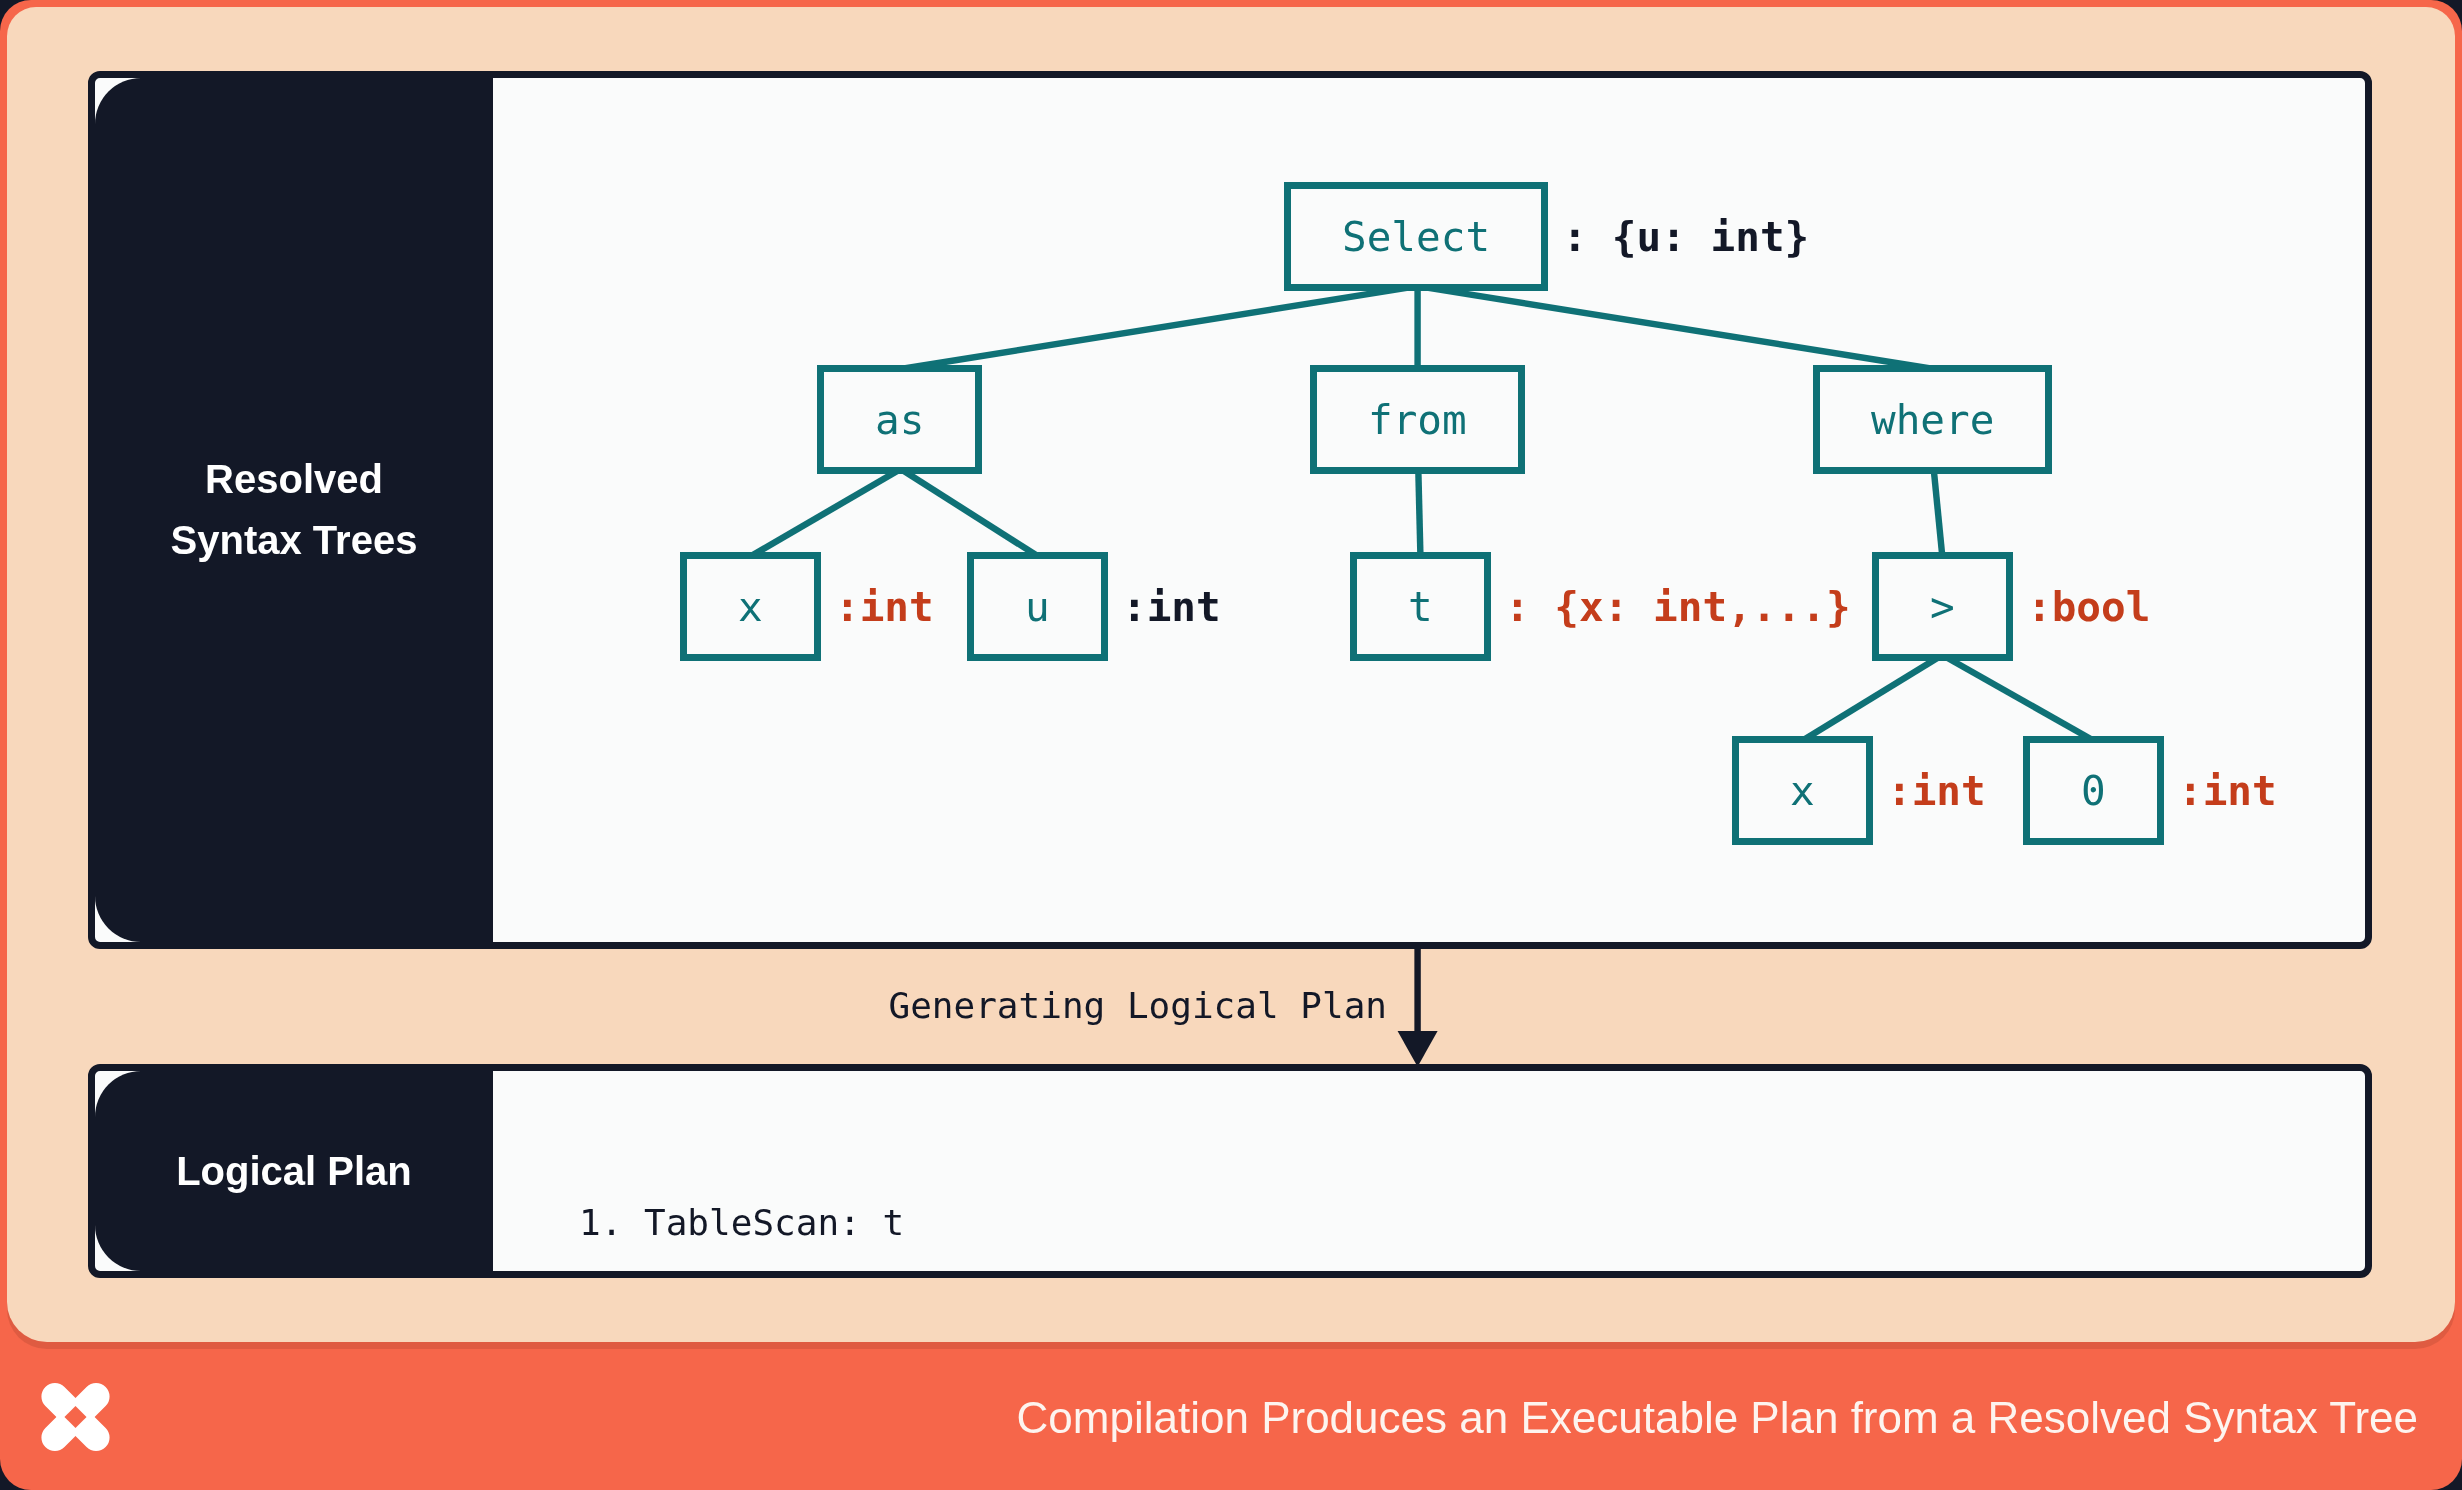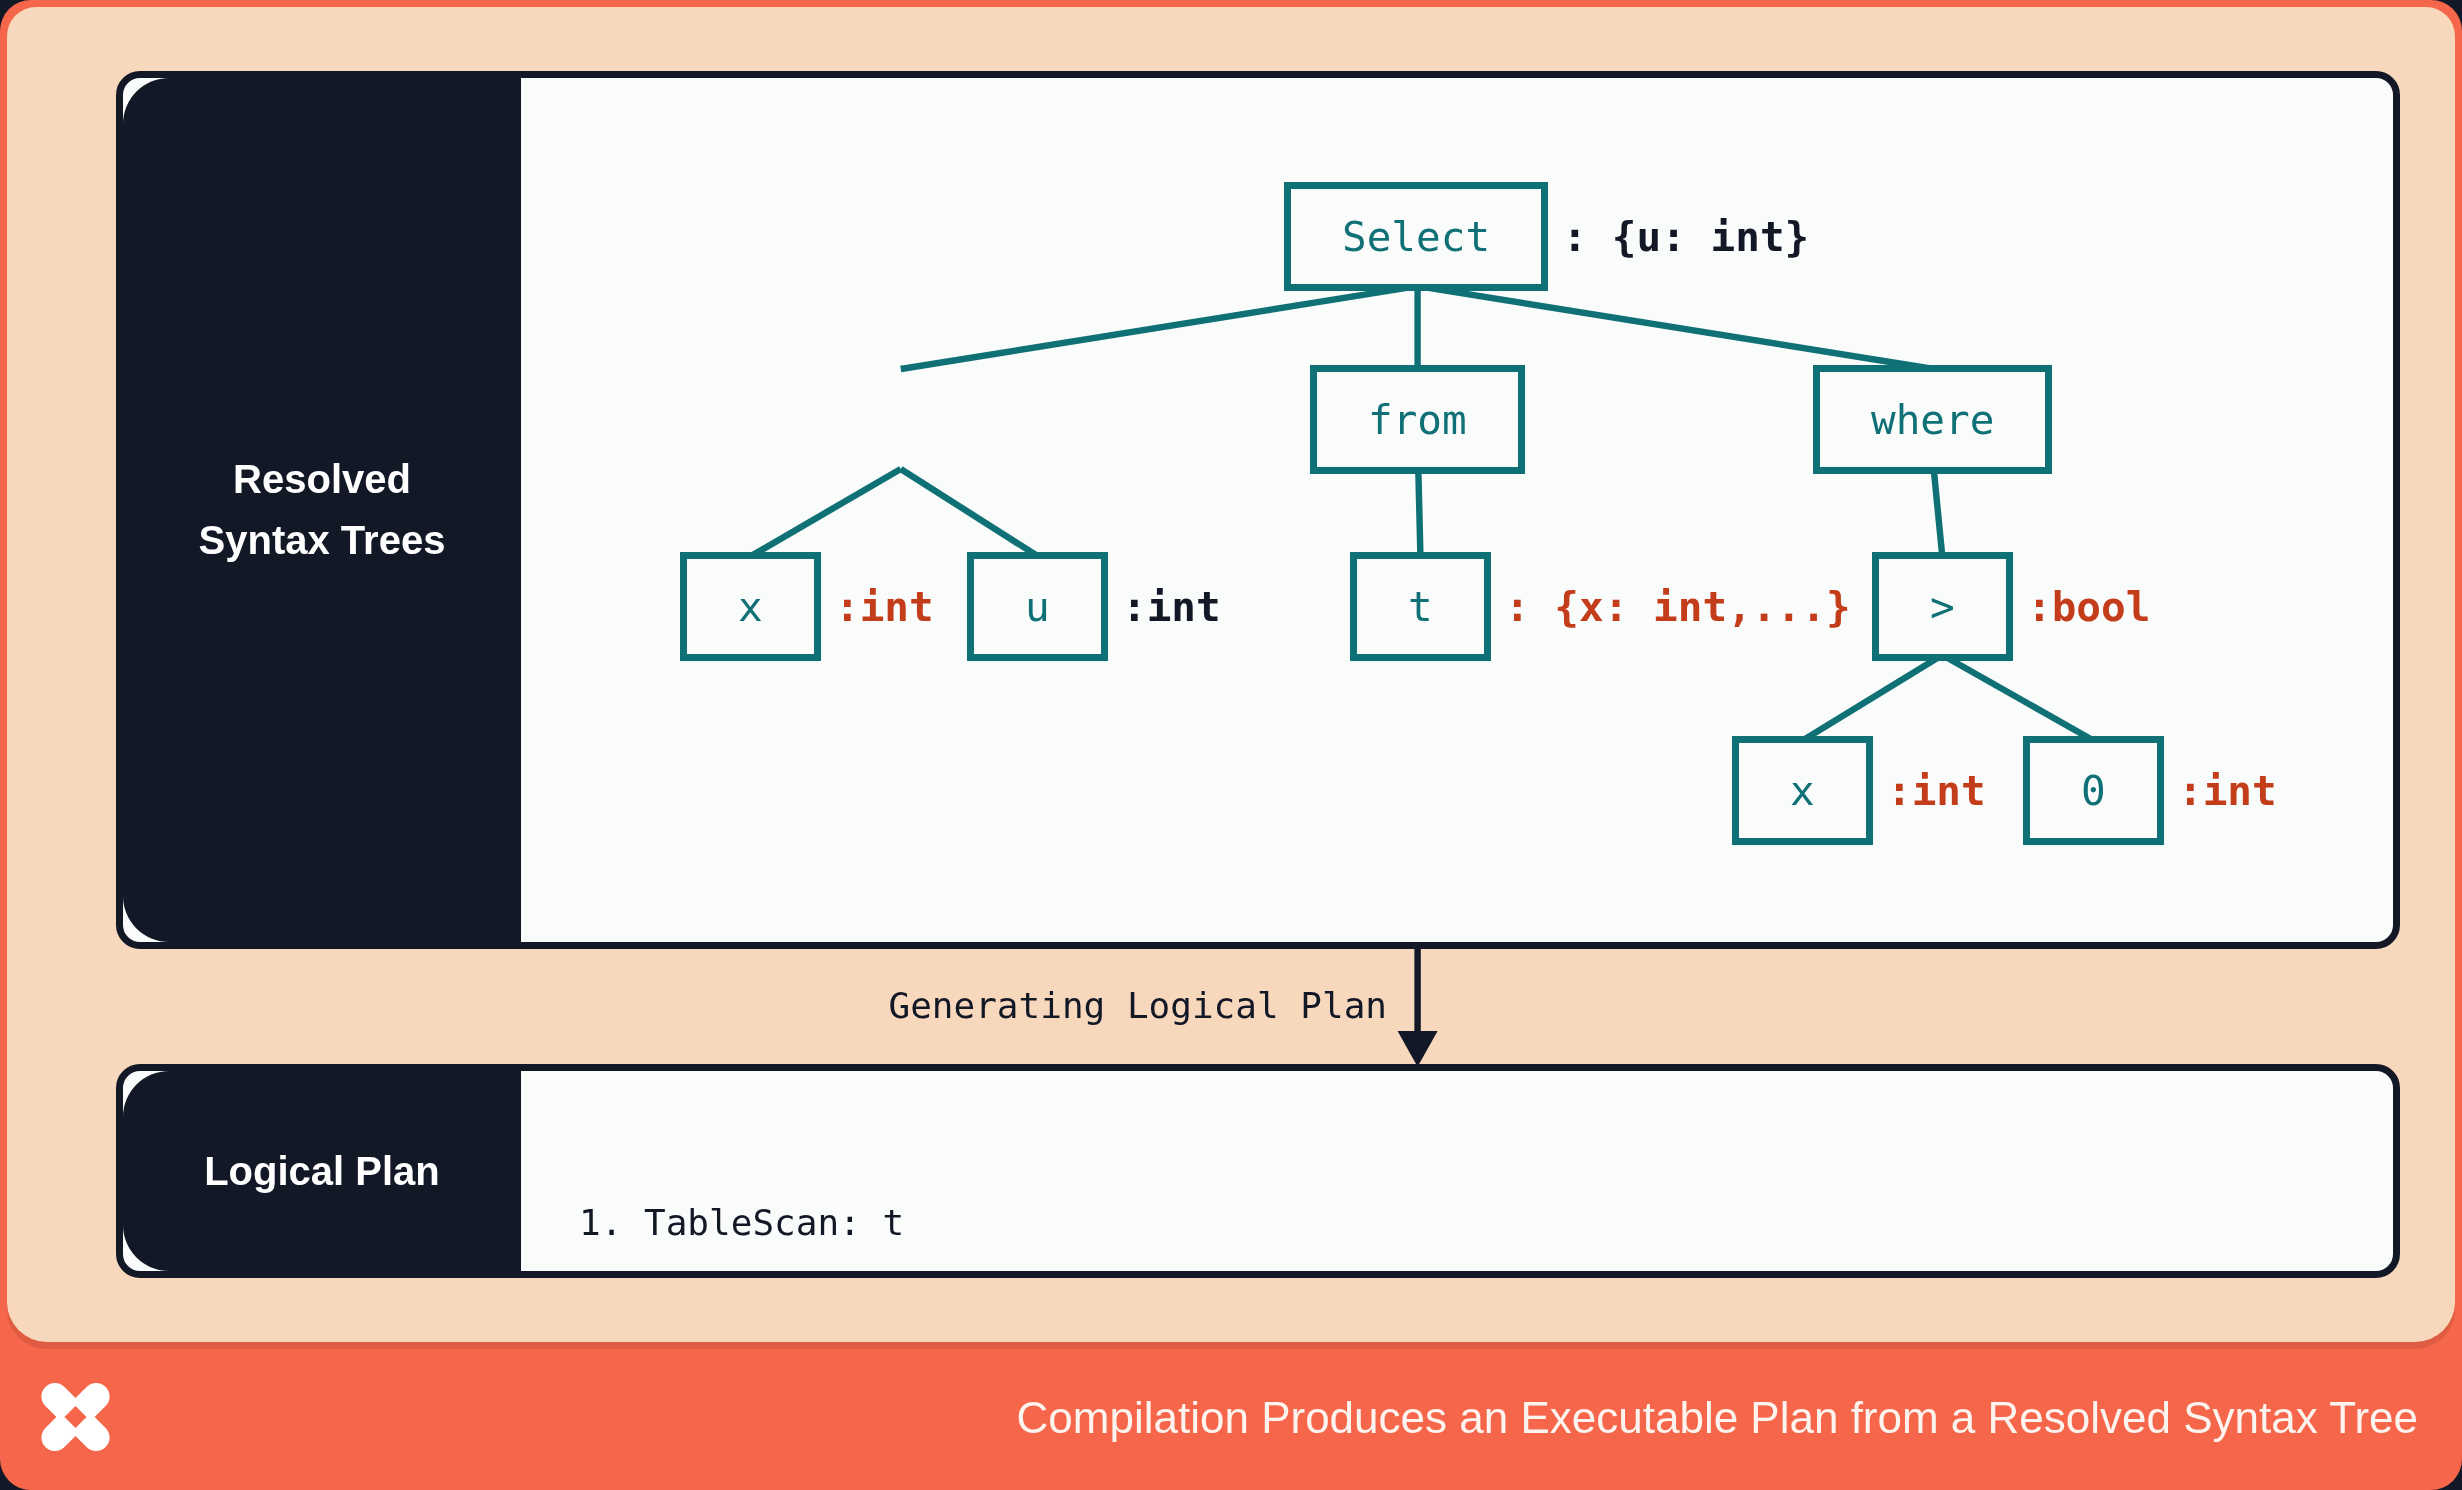--- a/index.html
+++ b/index.html
@@ -24,24 +24,24 @@
     background:var(--orange);
     border-radius:31px;
   }
   .peach{
     position:absolute;left:7.1px;top:7.1px;width:2448px;height:1335px;
     background:var(--peach);
     border-radius:29px 29px 40px 40px;
     box-shadow:0 7.1px 0 rgba(120,45,25,0.18);
   }
   .card{
-    position:absolute;left:116px;width:2284px;
+    position:absolute;left:88px;width:2284px;
     background:var(--card);
     border:7.1px solid var(--dark);
-    border-radius:24px;
+    border-radius:12px;
     box-sizing:border-box;
   }
   .card-rst{top:71px;height:878px;}
   .card-lp{top:1064px;height:214px;}
   .card-sidebar{
     position:absolute;left:0;top:0;bottom:0;width:398px;
     background:var(--dark);
     border-radius:46px 0 0 46px;
     display:flex;flex-direction:column;align-items:center;justify-content:center;
     color:#fff;font-weight:bold;font-size:40px;line-height:61px;
@@ -132,20 +132,23 @@
     </g>
   </svg>
 
   <div class="layer">
 
     <div class="node" style="left:1284px;top:182px">
       <span class="nodebox">Select</span>
       <span class="ann ann-dark">: {u: int}</span>
     </div>
 
+    <div class="node" style="left:817px;top:365px">
+      <span class="nodebox">as</span>
+    </div>
 
     <div class="node" style="left:1310px;top:365px">
       <span class="nodebox">from</span>
     </div>
 
     <div class="node" style="left:1813px;top:365px">
       <span class="nodebox">where</span>
     </div>
 
     <div class="node" style="left:680px;top:552px">

